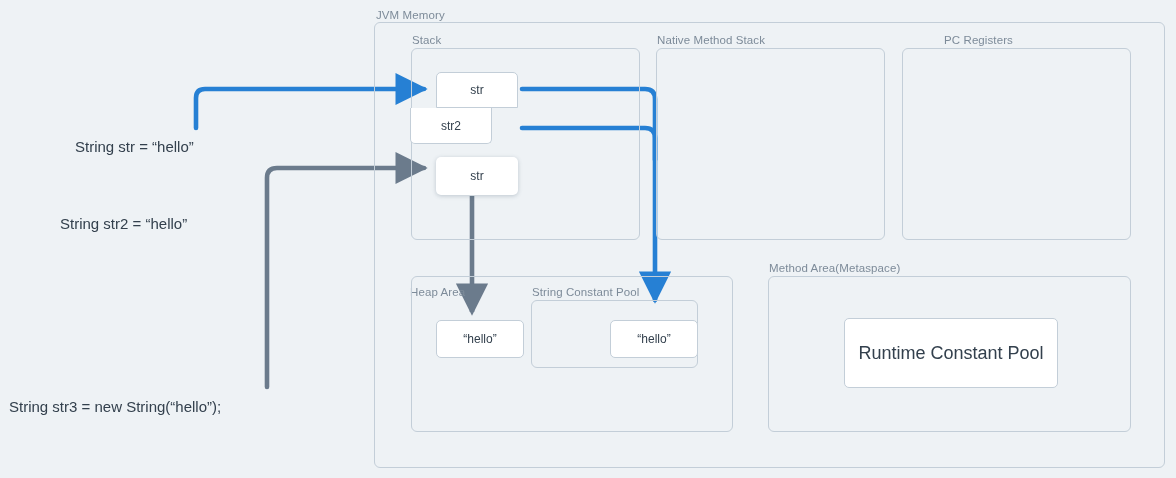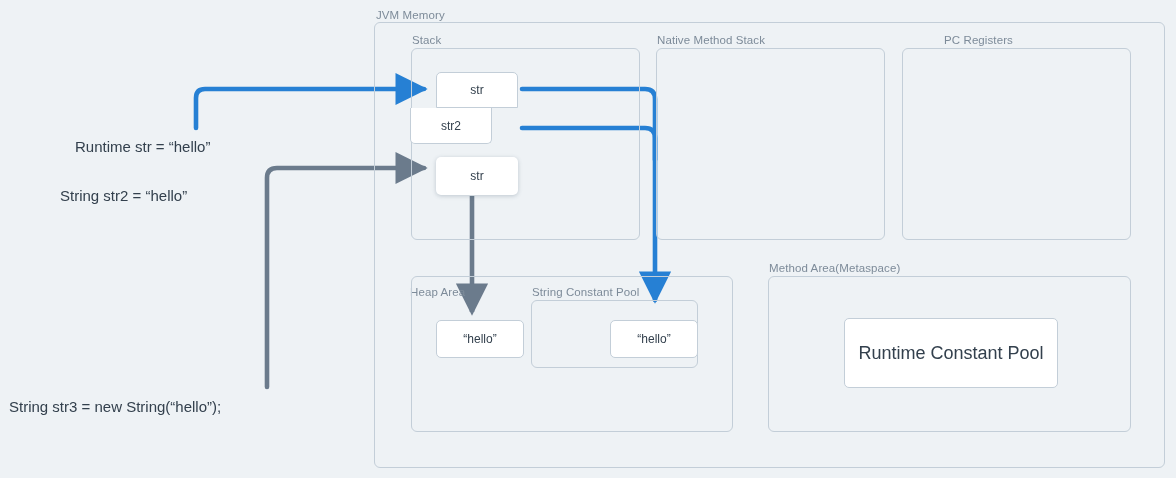--- a/index.html
+++ b/index.html
@@ -123,17 +123,17 @@
   <div class="vbox stack-top" style="left:436px; top:72px; width:82px; height:36px;">str</div>
   <div class="vbox stack-bot" style="left:410px; top:108px; width:82px; height:36px;text-align:center;">str2</div>
   <div class="vbox shadowed" style="left:436px; top:157px; width:82px; height:38px;">str</div>
 
   <div class="vbox" style="left:436px; top:320px; width:88px; height:38px;">“hello”</div>
 
   <div class="vbox" style="left:610px; top:320px; width:88px; height:38px;">“hello”</div>
 
   <div class="vbox" style="left:844px; top:318px; width:214px; height:70px; font-size:18px;">Runtime Constant Pool</div>
 
-  <div class="code-label" style="left:75px; top:138px;">Runtime str = “hello”</div>
-  <div class="code-label" style="left:60px; top:187px;">String str2 = “hello”</div>
+  <div class="code-label" style="left:75px; top:138px;">String str = “hello”</div>
+  <div class="code-label" style="left:60px; top:215px;">String str2 = “hello”</div>
   <div class="code-label" style="left:9px; top:398px;">String str3 = new String(“hello”);</div>
 
 </div>
 
 </body></html>

